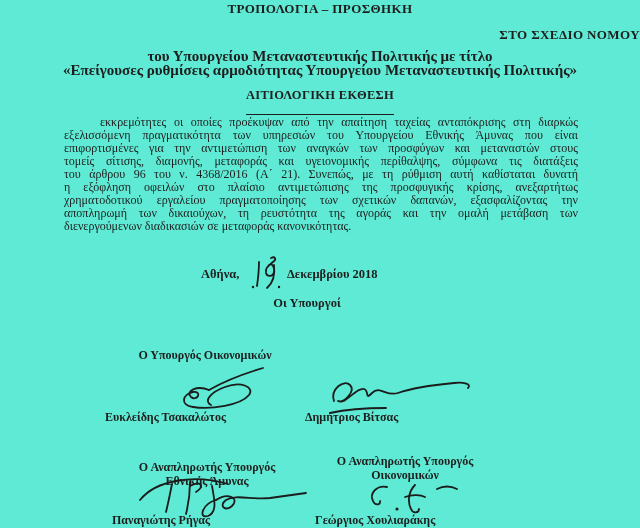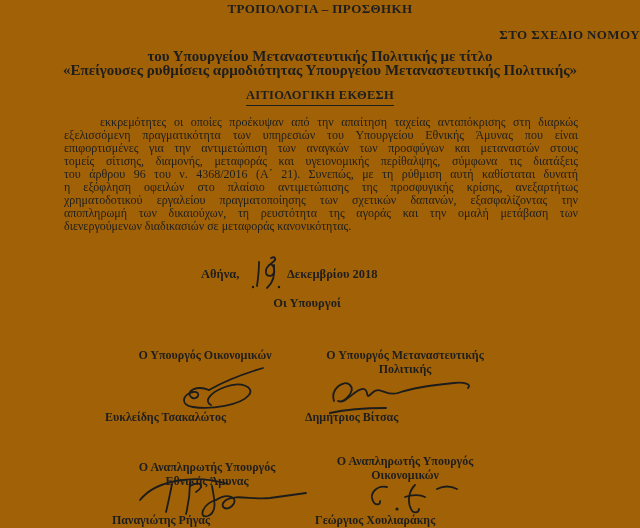--- a/index.html
+++ b/index.html
@@ -1,27 +1,27 @@
 <!DOCTYPE html>
 <html lang="el"><head>
 <meta charset="utf-8">
 <style>
   html,body { margin:0; padding:0; background:#ffffff; }
   .page {
-    position:relative; width:640px; height:528px; background:#a16207;
+    position:relative; width:640px; height:528px; background:#5eead4;
     font-family:"Liberation Serif","DejaVu Serif",serif;
     color:#1e1e1e; overflow:hidden;
   }
   .center { position:absolute; left:0; width:640px; text-align:center; }
   .b { font-weight:bold; }
   #title1 { top:1px;  font-size:13px; letter-spacing:.4px; }
   #title2 { top:27px; font-size:13px; letter-spacing:.4px;text-align:right; }
   #subtitle { top:50px; font-size:15px; line-height:13.5px; font-weight:bold; }
   #section-heading { top:88px; font-size:12.5px; }
-  #section-heading span { display:inline-block; border-bottom:1.6px solid #1e1e1e; padding-bottom:2px; letter-spacing:.3px; }
+  #section-heading span { display:inline-block; border-bottom:1.6px solid #1e1e1e; padding-bottom:11px; letter-spacing:.3px; }
   #body {
     position:absolute; left:64px; top:116px; width:514px;
     font-size:12px; line-height:13px; text-align:justify;
   }
   #body .ln { text-align-last:justify; height:13px; white-space:nowrap0; }
   #body .ln:first-child { text-indent:36px; }
   #body .ln:last-child { text-align-last:left; }
   .abs { position:absolute; }
   .datebit { font-size:12.5px; font-weight:bold; white-space:nowrap; }
   #ministers-heading { top:296px; width:614px; font-size:12.5px; }
@@ -78,21 +78,20 @@
 
   <div class="center b" id="ministers-heading">Οι Υπουργοί</div>
 
   <div class="sigtitle" style="left:115px; top:348px;">Ο Υπουργός Οικονομικών</div>
   <svg class="sig" style="left:145px; top:361px;" width="125" height="50" viewBox="0 0 125 50">
     <path d="M118,7 C98,13 78,21 64,29"></path>
     <path d="M64,29 C52,24 40,30 46,36 C52,41 58,30 48,31 C38,33 34,44 48,46 C66,49 96,44 104,34 C110,26 96,20 80,26 C66,31 58,40 66,44"></path>
   </svg>
   <div class="signame" style="left:105px; top:410px;">Ευκλείδης Τσακαλώτος</div>
 
-  <div class="sigtitle" style="left:315px; top:348px;">Ο Υπουργός Μεταναστευτικής Πολιτικής</div>
   <svg class="sig" style="left:328px; top:375px;" width="150" height="40" viewBox="0 0 150 40">
     <path d="M6,26 C2,14 16,4 22,10 C28,16 16,28 10,26 C18,30 28,12 36,14 C42,16 36,26 44,18 C52,10 58,22 70,18 C84,13 104,10 126,8 C136,7 144,9 140,13"></path>
     <path d="M2,38 C20,34 40,33 58,33"></path>
   </svg>
   <div class="signame" style="left:305px; top:410px;">Δημήτριος Βίτσας</div>
 
   <div class="sigtitle" style="left:117px; top:460px;">Ο Αναπληρωτής Υπουργός Εθνικής Άμυνας</div>
   <svg class="sig" style="left:132px; top:474px;" width="180" height="46" viewBox="0 0 180 46">
     <path d="M8,26 C24,6 62,0 96,10"></path>
     <path d="M40,10 C38,20 36,30 34,38"></path>

